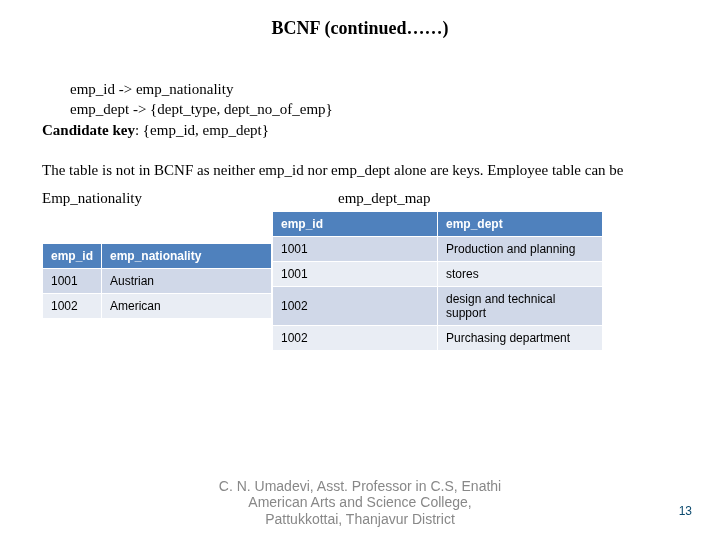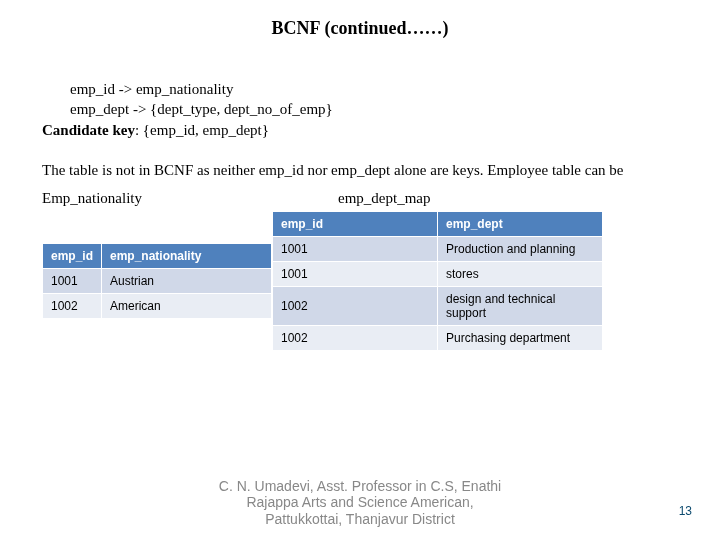--- a/index.html
+++ b/index.html
@@ -156,17 +156,17 @@
       </tbody>
         </table>
     </div>
 
   </div>
 </div>
 
 <div class="footer">
   <div class="lines">
     <div>C. N. Umadevi, Asst. Professor in C.S, Enathi</div>
-    <div>Rajappa Arts and Science American,</div>
+    <div>American Arts and Science College,</div>
     <div>Pattukkottai, Thanjavur District</div>
   </div>
 </div>
 <div class="pagenum">13</div>
 
 </body></html>

